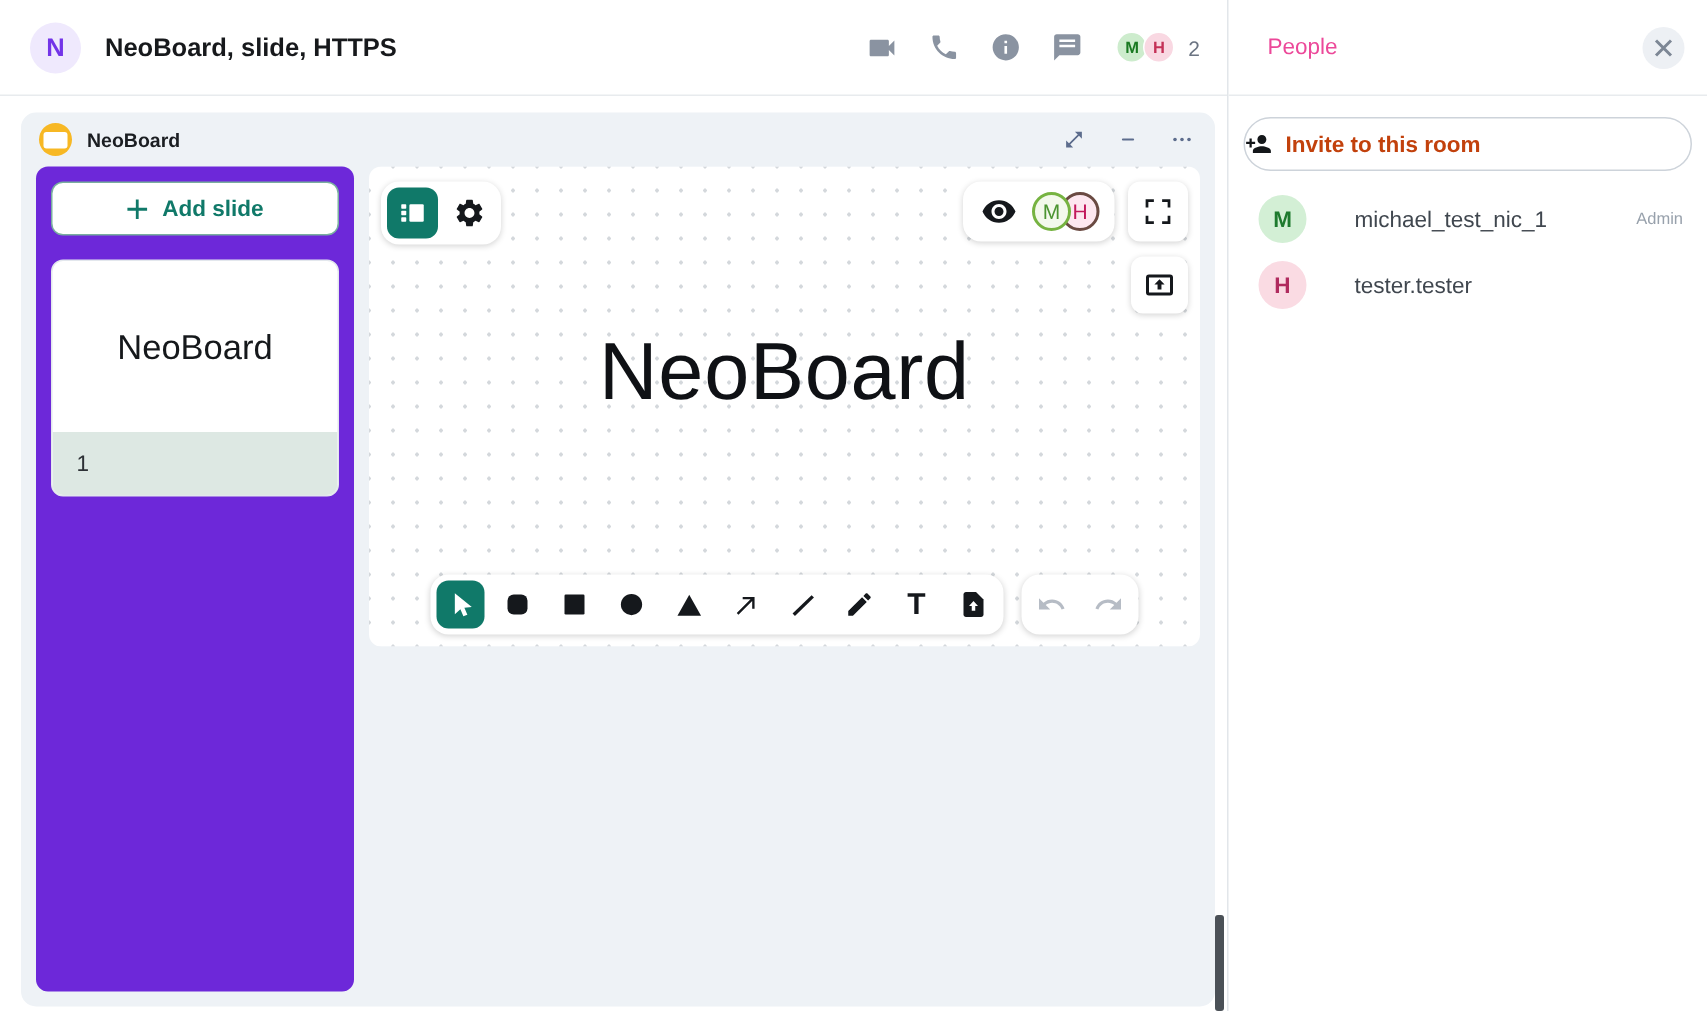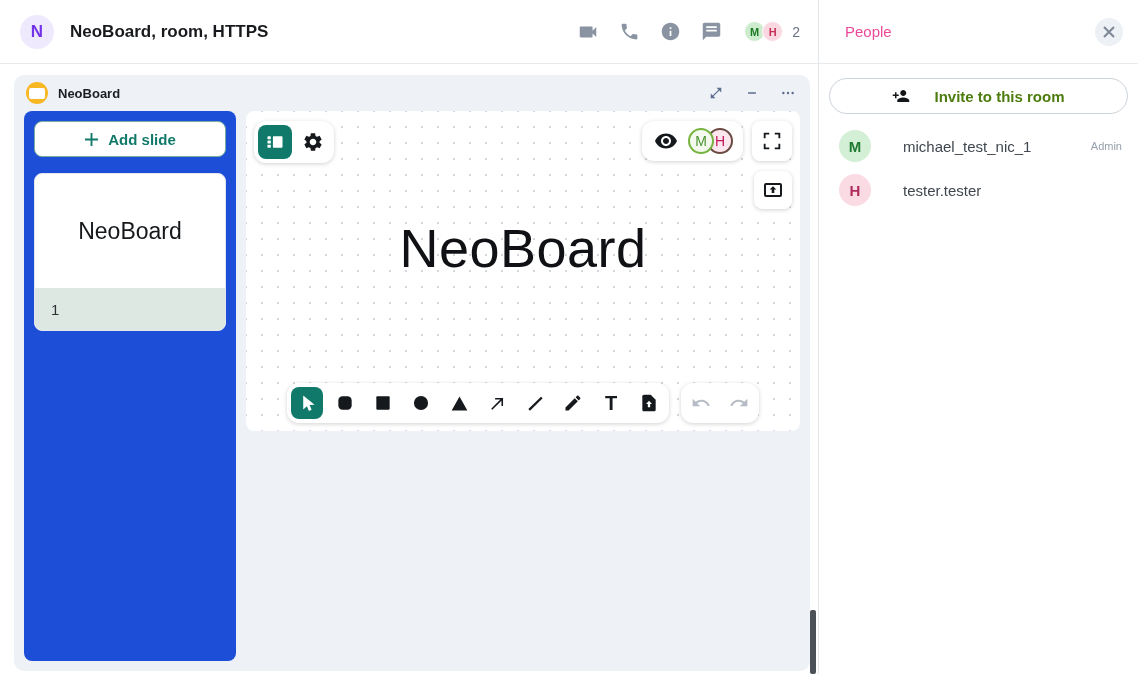--- a/index.html
+++ b/index.html
@@ -27,21 +27,21 @@
   .widget-header { height:36px; display:flex; align-items:center; padding:0 14px 0 12px; }
   .widget-avatar { width:22px; height:22px; border-radius:50%; background:#f7b824; position:relative; overflow:hidden; }
   .widget-avatar .wb { position:absolute; left:3px; top:6px; width:16px; height:11px; background:#fff; border-radius:2px; }
   .widget-title { margin-left:10px; font-size:13px; font-weight:700; color:#1b1e22; }
   .wh-icon { width:16px; height:16px; margin-left:20px; cursor:pointer; display:flex; align-items:center; justify-content:center; }
   .wh-icon svg { fill:#5d6d8d; }
 
   .widget-body { display:flex; gap:10px; padding:0 10px 10px 10px; height:560px; }
 
   
-  .slide-panel { width:212px; background:#1d4ed8; border-radius:8px; padding:10px; height:100%; }
+  .slide-panel { width:212px; background:#6d28d9; border-radius:8px; padding:10px; height:100%; }
   .add-slide { width:100%; height:36px; border:1px solid #79ae9f; border-radius:8px; background:#fff; color:#107969; font-weight:700; font-size:15px; display:flex; align-items:center; justify-content:center; gap:9px; cursor:pointer; font-family:inherit; }
   .add-slide svg { stroke:#107969; }
   .slide-card { margin-top:16px; border:1px solid #e3e7ed; border-radius:8px; overflow:hidden; cursor:pointer; background:#fff; }
   .slide-preview { height:114px; display:flex; align-items:center; justify-content:center; font-size:23px; color:#15181b; }
   .slide-footer { height:42px; background:#dde8e3; display:flex; align-items:center; padding-left:16px; font-size:15px; color:#2d3136; }
 
   
   .board-wrap { flex:1; position:relative; }
   .board { position:relative; height:320px; background:#fff; border-radius:8px;
            background-image:radial-gradient(#d4d8dc 1.1px, transparent 1.2px);
@@ -70,39 +70,39 @@
   .t-glyph { font-size:20px; font-weight:600; color:#15181c; }
 
   .scroll-thumb { position:absolute; right:2px; bottom:0; width:6px; height:64px; background:#4b5157; border-radius:2px; cursor:pointer; }
 
   
   .people { flex:1; background:#fff; display:flex; flex-direction:column; }
   .people-header { height:64px; border-bottom:1px solid #e8ebee; display:flex; align-items:center; justify-content:space-between; padding:0 15px 0 26px; }
   .people-title { font-size:15px; color:#ec4899; }
   .close-btn { width:28px; height:28px; border-radius:50%; background:#edf0f4; border:none; display:flex; align-items:center; justify-content:center; cursor:pointer; }
   .close-btn svg { stroke:#7d8795; }
-  .invite-btn { margin:14px 10px 10px 10px; height:36px; border-radius:18px; border:1px solid #cdd3da; background:#fff; display:flex; align-items:center; justify-content:center; gap:24px; font-size:15px; font-weight:600; color:#4d7c0f; cursor:pointer; font-family:inherit; }
+  .invite-btn { margin:14px 10px 10px 10px; height:36px; border-radius:18px; border:1px solid #cdd3da; background:#fff; display:flex; align-items:center; gap:9px; font-size:15px; font-weight:600; color:#c2410c; cursor:pointer; font-family:inherit; }
   .invite-btn svg { fill:#14171a; }
   .member-row { height:44px; display:flex; align-items:center; padding:0 16px 0 20px; cursor:pointer; }
   .member-av { width:32px; height:32px; border-radius:50%; font-size:15px; font-weight:700; display:flex; align-items:center; justify-content:center; }
   .member-av.m { background:#d3efd5; color:#1e7a2e; }
   .member-av.h { background:#fadbe3; color:#b02b5e; }
   .member-name { margin-left:32px; font-size:15px; color:#40474f; }
   .member-role { margin-left:auto; font-size:11px; color:#98a1ac; }
 </style>
 </head>
 <body>
 
 <div class="app">
 
   <div class="main">
 
     <div class="room-header">
       <div class="room-avatar">N</div>
-      <div class="room-title">NeoBoard, room, HTTPS</div>
+      <div class="room-title">NeoBoard, slide, HTTPS</div>
       <div class="spacer"></div>
 
       <div class="hicon">
         <svg width="22" height="22" viewBox="0 0 24 24">
             <path d="M17 10.5V7c0-.55-.45-1-1-1H4c-.55 0-1 .45-1 1v10c0 .55.45 1 1 1h12c.55 0 1-.45 1-1v-3.5l4 4v-11l-4 4z"></path>
           </svg>
       </div>
       <div class="hicon">
         <svg width="21" height="21" viewBox="0 0 24 24">
             <path d="M6.62 10.79c1.44 2.83 3.76 5.14 6.59 6.59l2.2-2.2c.27-.27.67-.36 1.02-.24 1.12.37 2.33.57 3.57.57.55 0 1 .45 1 1V20c0 .55-.45 1-1 1-9.39 0-17-7.61-17-17 0-.55.45-1 1-1h3.5c.55 0 1 .45 1 1 0 1.25.2 2.45.57 3.57.11.35.03.74-.25 1.02l-2.2 2.2z"></path>

